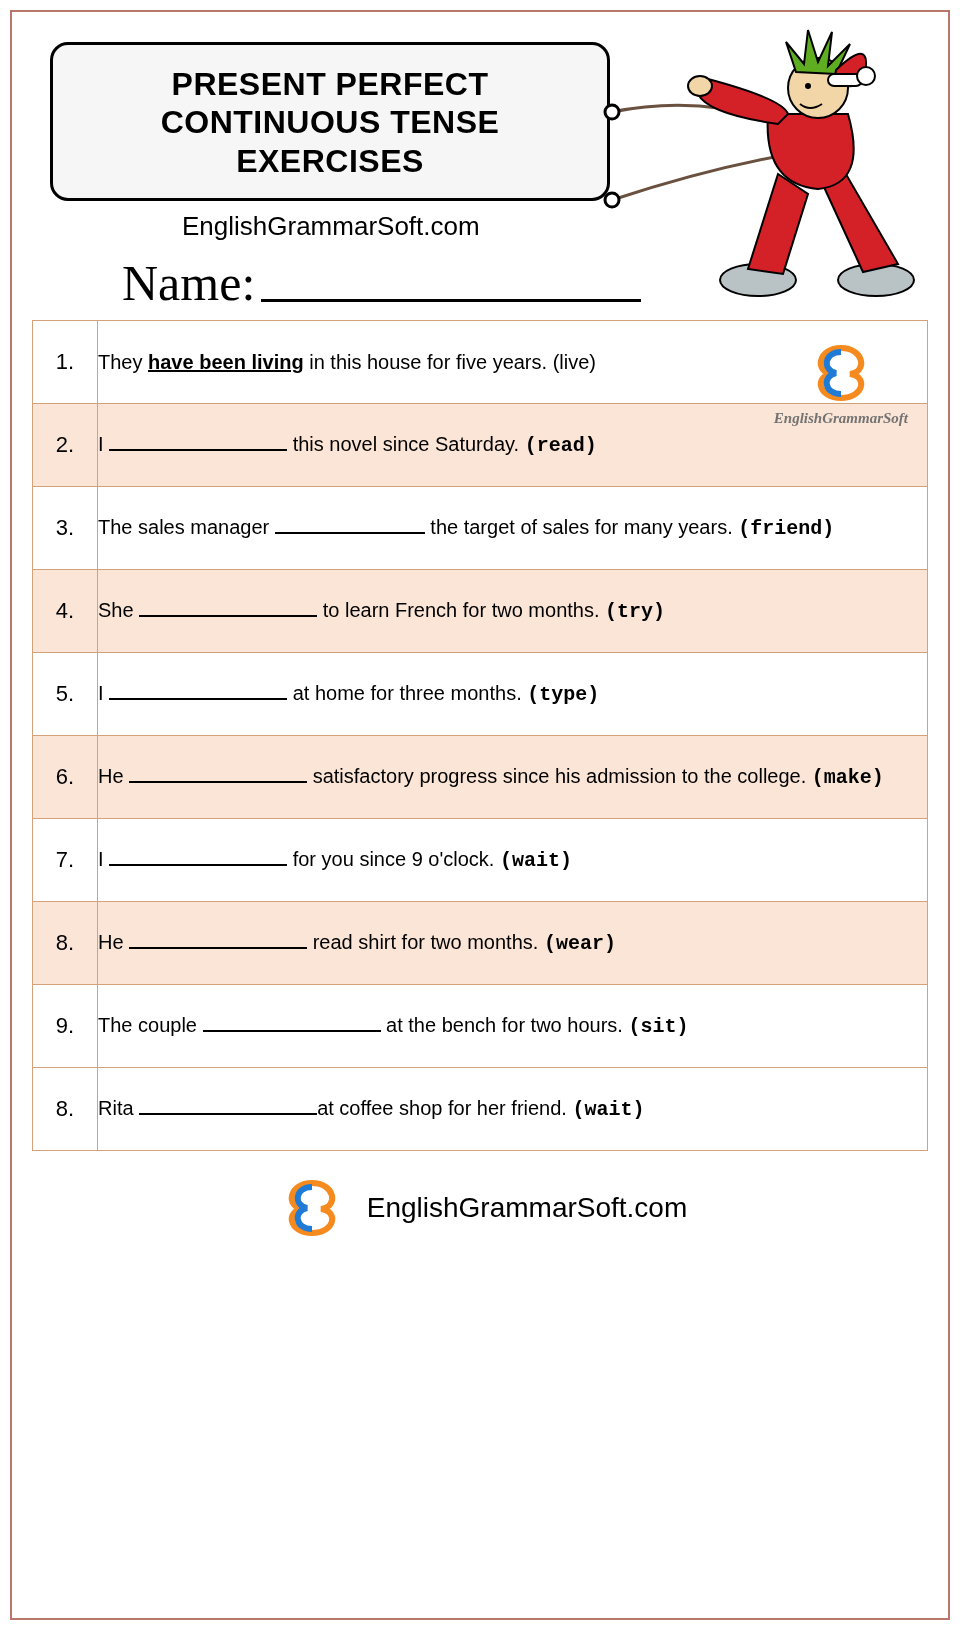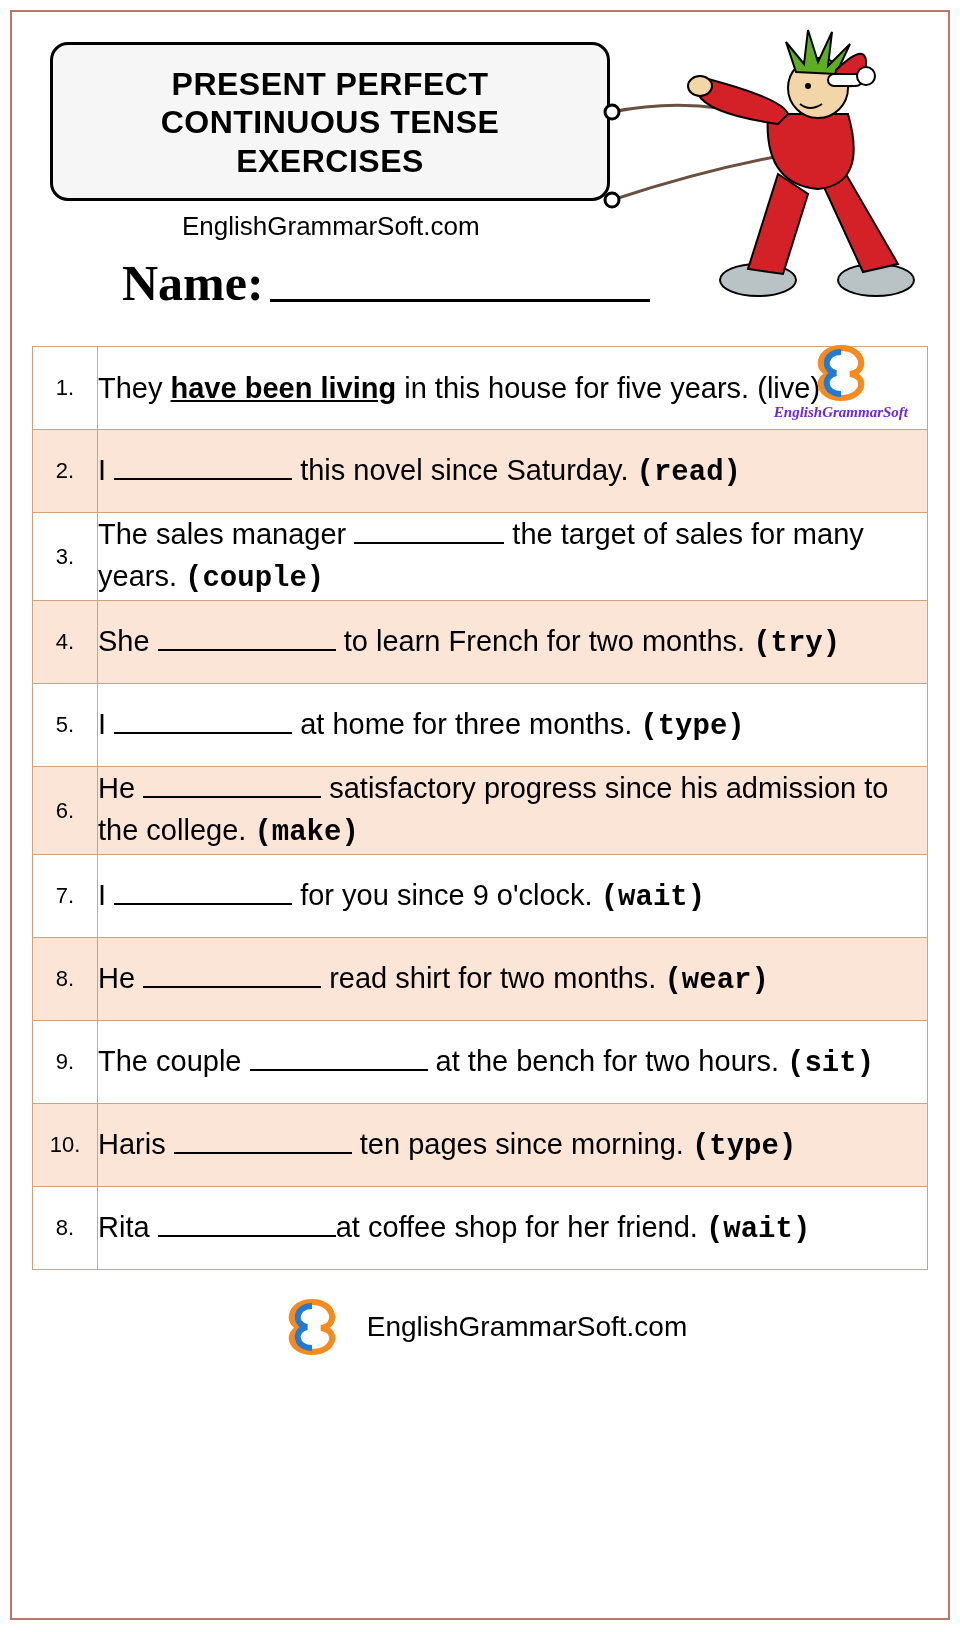--- a/index.html
+++ b/index.html
@@ -52,69 +52,68 @@
     fill: none;
   }
   .site-under {
     font-size: 26px;
     text-align: left;
     margin: 10px 0 8px 150px;
   }
   .name-row {
     display: flex;
     align-items: flex-end;
-    margin: 12px 0 34px 90px;
+    margin: 12px 0 8px 90px;
     gap: 6px;
-    font-weight: bold;
   }
   .name-label {
     font-family: "Brush Script MT", "Segoe Script", cursive;
     font-size: 50px;
   }
   .name-line {
     border-bottom: 3px solid #000;
     width: 380px;
     height: 4px;
     margin-bottom: 10px;
   }
   .logo-small {
     position: absolute;
     right: 40px;
     top: 330px;
     text-align: center;
   }
   .logo-small svg { display: block; margin: 0 auto; }
   .logo-small-text {
     font-size: 15px;
-    color: #6d28d9;
+    color: #737373;
     font-family: "Times New Roman", serif;
     font-style: italic;
     font-weight: 600;
-    margin-top: 0;
+    margin-top: 6px;
   }
   table.exercises {
     border-collapse: collapse;
     width: 100%;
     margin-top: 6px;
   }
   table.exercises td {
     border: 1px solid #d4a27a;
     padding: 0;
     vertical-align: middle;
   }
   td.num {
     width: 64px;
     text-align: center;
     font-size: 22px;
     background: inherit;
     height: 82px;
   }
   td.sentence {
     padding: 20px 14px;
-    font-size: 29px;
+    font-size: 20px;
     line-height: 1.45;
   }
   tr.shade td { background: #fbe5d6; }
   tr.plain td { background: #fff; }
   .ans-example {
     font-weight: 900;
     text-decoration: underline;
   }
   .blank-med {
     display: inline-block;
@@ -213,21 +212,21 @@
         <tr class="plain">
           <td class="num">1.</td>
           <td class="sentence"><span>They </span><span class="ans-example">have been living</span><span> in this house for five years. </span><span>(live)</span></td>
         </tr>
         <tr class="shade">
           <td class="num">2.</td>
           <td class="sentence"><span>I </span><span class="blank-med"></span><span> this novel since Saturday. </span><span class="verb">(read)</span></td>
         </tr>
         <tr class="plain">
           <td class="num">3.</td>
-          <td class="sentence"><span>The sales manager </span><span class="blank-short"></span><span> the target of sales for many years. </span><span class="verb">(couple)</span></td>
+          <td class="sentence"><span>The sales manager </span><span class="blank-short"></span><span> the target of sales for many years. </span><span class="verb">(friend)</span></td>
         </tr>
         <tr class="shade">
           <td class="num">4.</td>
           <td class="sentence"><span>She </span><span class="blank-med"></span><span> to learn French for two months. </span><span class="verb">(try)</span></td>
         </tr>
         <tr class="plain">
           <td class="num">5.</td>
           <td class="sentence"><span>I </span><span class="blank-med"></span><span> at home for three months. </span><span class="verb">(type)</span></td>
         </tr>
         <tr class="shade">
@@ -238,24 +237,20 @@
           <td class="num">7.</td>
           <td class="sentence"><span>I </span><span class="blank-med"></span><span> for you since 9 o'clock. </span><span class="verb">(wait)</span></td>
         </tr>
         <tr class="shade">
           <td class="num">8.</td>
           <td class="sentence"><span>He </span><span class="blank-med"></span><span> read shirt for two months. </span><span class="verb">(wear)</span></td>
         </tr>
         <tr class="plain">
           <td class="num">9.</td>
           <td class="sentence"><span>The couple </span><span class="blank-med"></span><span> at the bench for two hours. </span><span class="verb">(sit)</span></td>
-        </tr>
-        <tr class="shade">
-          <td class="num">10.</td>
-          <td class="sentence"><span>Haris </span><span class="blank-med"></span><span> ten pages since morning. </span><span class="verb">(type)</span></td>
         </tr>
         <tr class="plain">
           <td class="num">8.</td>
           <td class="sentence"><span>Rita </span><span class="blank-med"></span><span>at coffee shop for her friend. </span><span class="verb">(wait)</span></td>
         </tr>
       </tbody>
   </table>
 
   <div class="footer">
     <svg width="78" height="62" viewBox="0 0 78 62">

